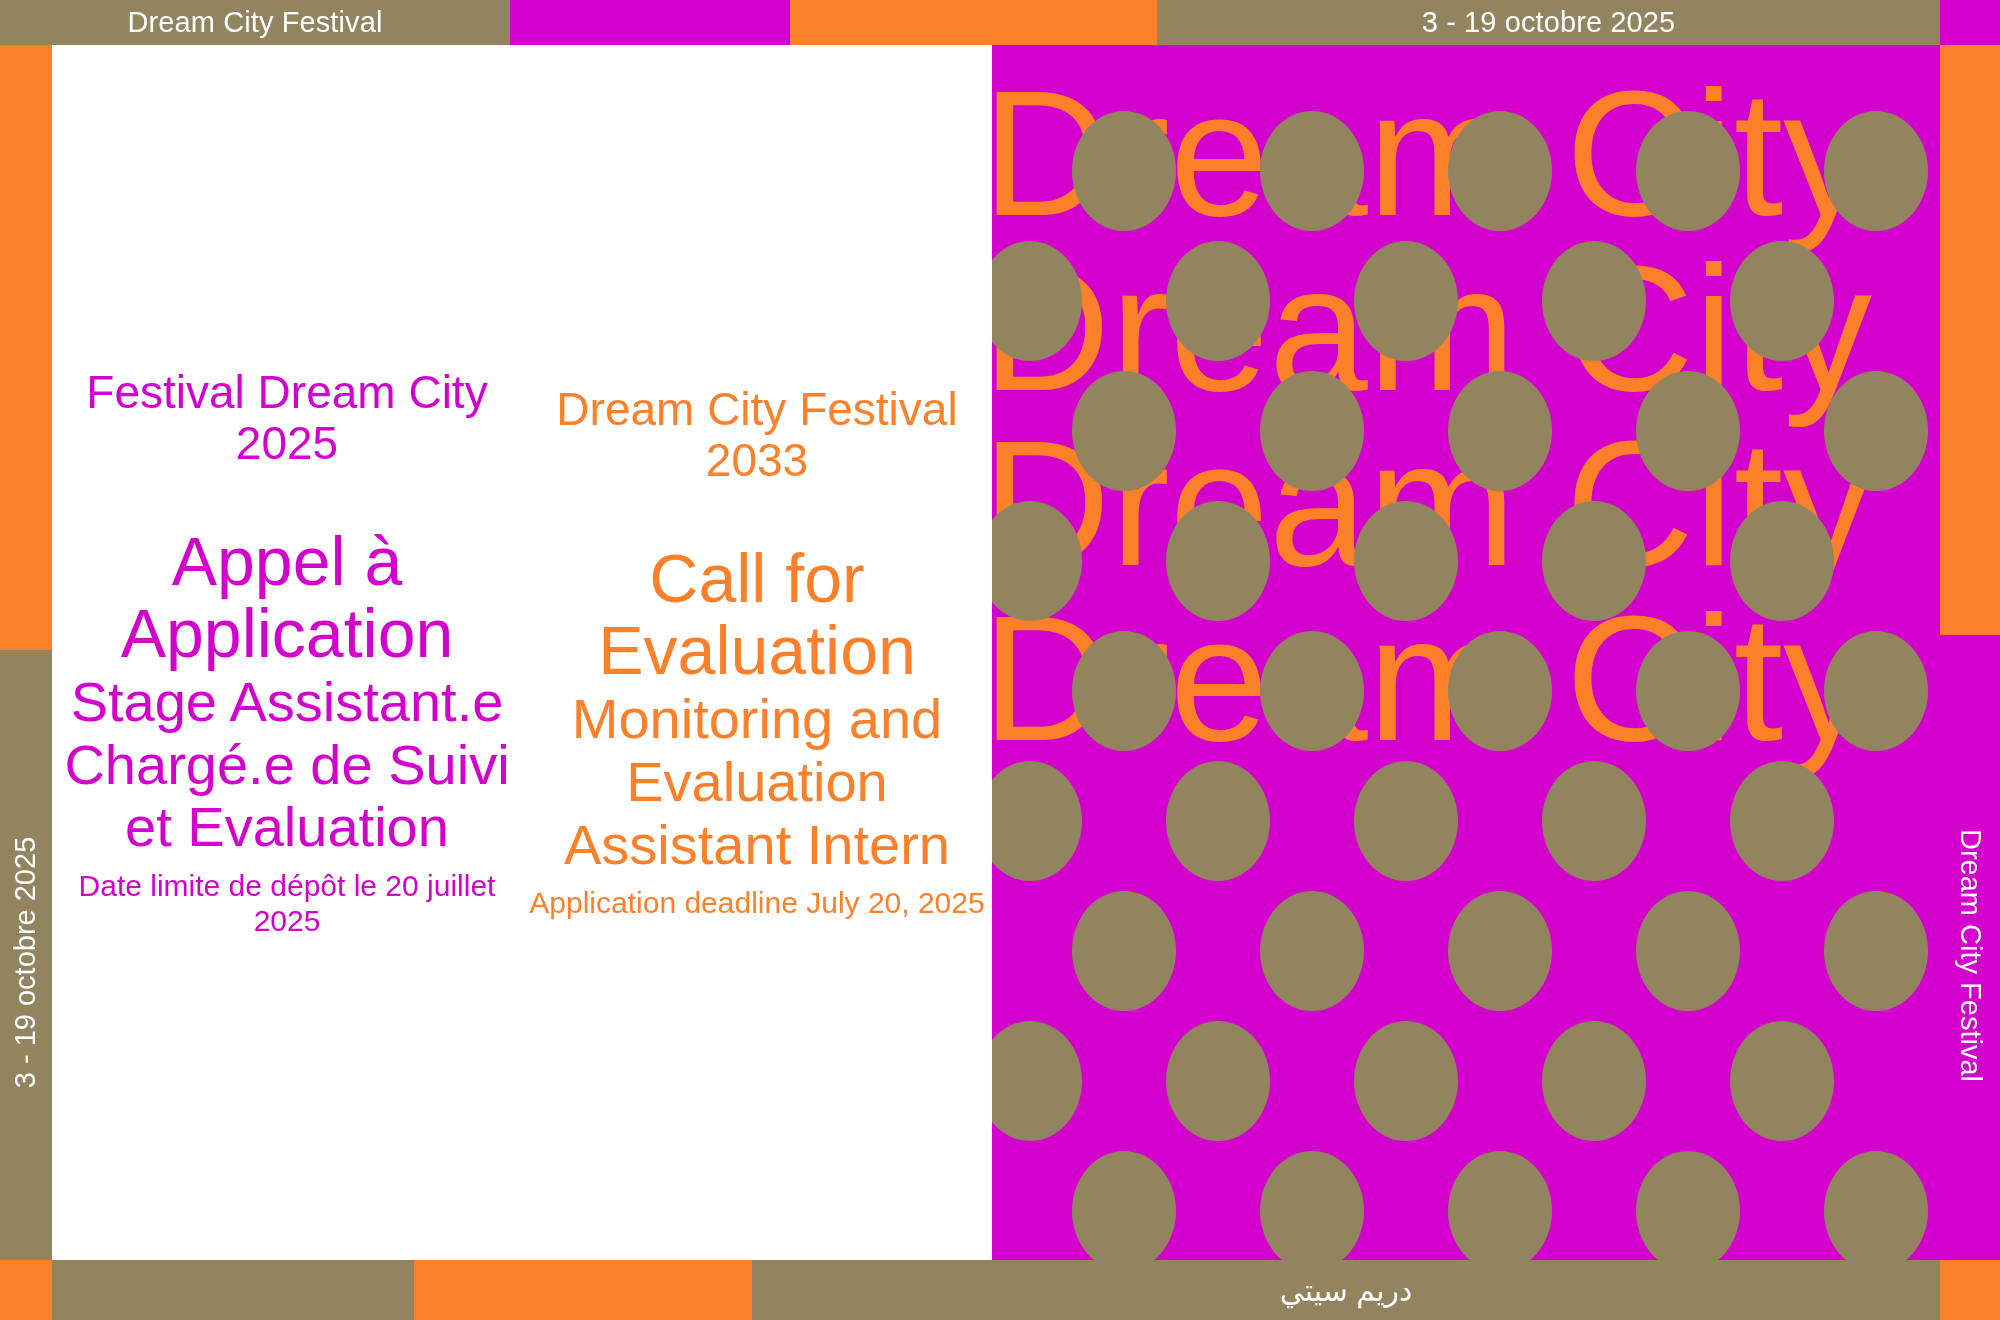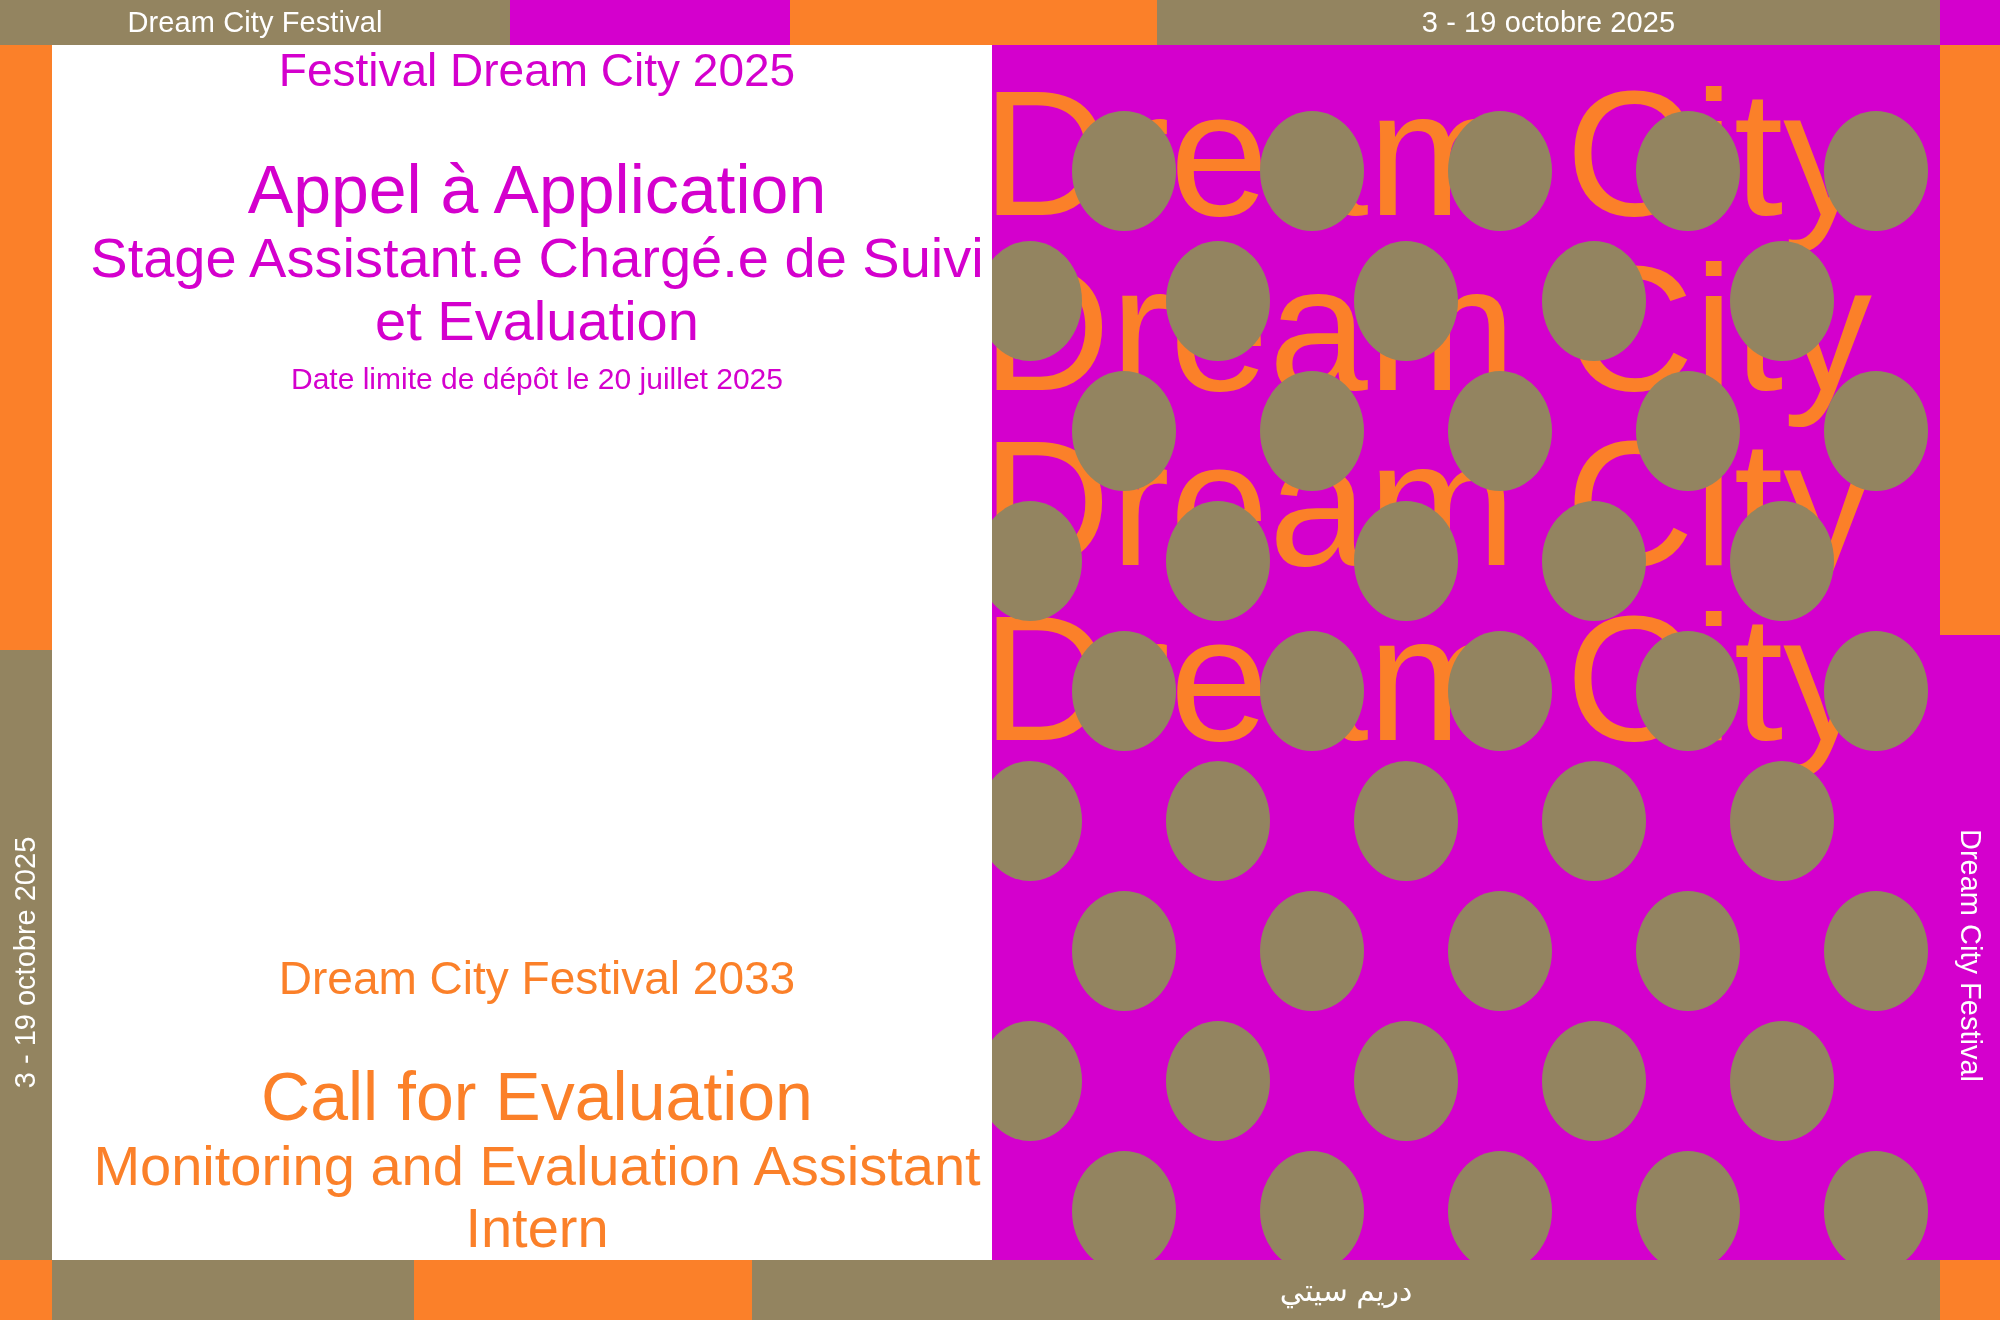--- a/index.html
+++ b/index.html
@@ -51,23 +51,23 @@
     position:absolute;left:0;top:590px;width:60px;height:640px;
     display:flex;align-items:center;justify-content:center;
   }
   .rs-label span{
     transform:rotate(90deg);white-space:nowrap;
     color:#ffffff;font-size:29px;
   }
 
   
   .text-panel{
-    position:absolute;left:67px;top:45px;width:940px;height:1215px;
+    position:absolute;left:52px;top:45px;width:940px;height:1215px;
     background:#ffffff;
-    display:flex;flex-direction:column;align-items:center;justify-content:space-between;
+    display:flex;flex-direction:row;align-items:center;justify-content:space-between;
     text-align:center;
   }
   .block{width:100%;}
   .fr{color:#d400cd;}
   .en{color:#fb8029;}
 
   .kicker{font-size:46px;line-height:1.1;margin:0 0 58px 0;}
   .headline{font-size:68px;line-height:1.05;margin:0;}
   .subhead{font-size:56px;line-height:1.12;margin:2px 0 0 0;}
   .deadline{font-size:30px;line-height:1.15;margin:10px 0 0 0;}
@@ -124,20 +124,21 @@
       <p class="subhead fr">Stage Assistant.e Chargé.e de Suivi et Evaluation</p>
       <p class="deadline fr">Date limite de dépôt le 20 juillet 2025</p>
     </div>
 
     <div class="gap"></div>
 
     <div class="block">
       <p class="kicker en">Dream City Festival 2033</p>
       <p class="headline en">Call for Evaluation</p>
       <p class="subhead en">Monitoring and Evaluation Assistant Intern</p>
+      <p class="deadline en">Application deadline July 20, 2025</p>
     </div>
 
   </div>
 
   <div class="art">
     <svg class="art-svg" viewBox="0 0 948 1215" preserveAspectRatio="none">
       <g fill="#fb8029" font-family="Liberation Sans, sans-serif" font-size="178" font-weight="400">
         <text x="-10" y="170">Dream City</text>
         <text x="-10" y="345">Dream City</text>
         <text x="-10" y="520">Dream City</text>

